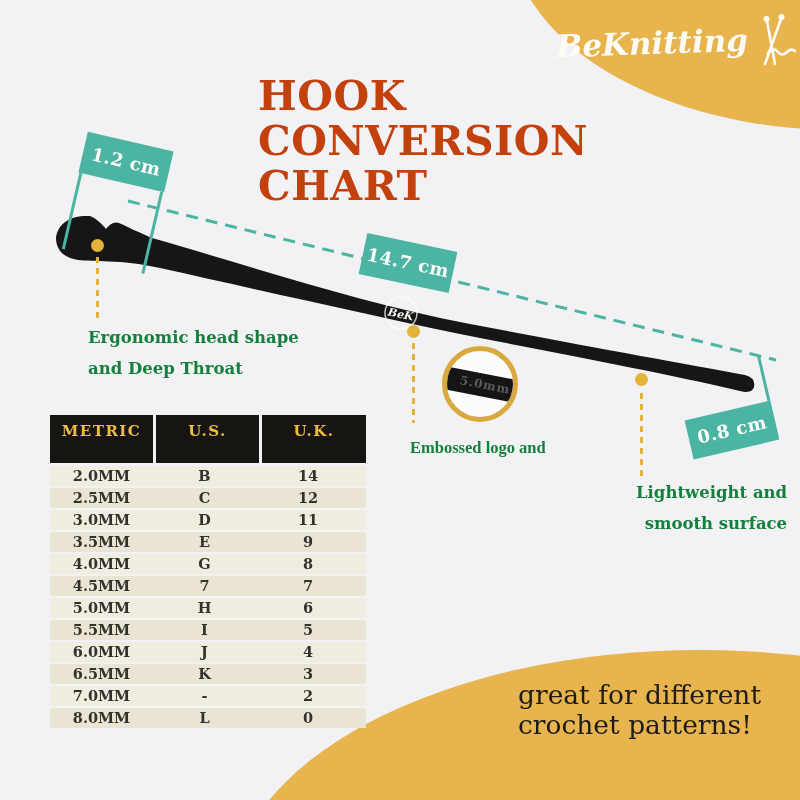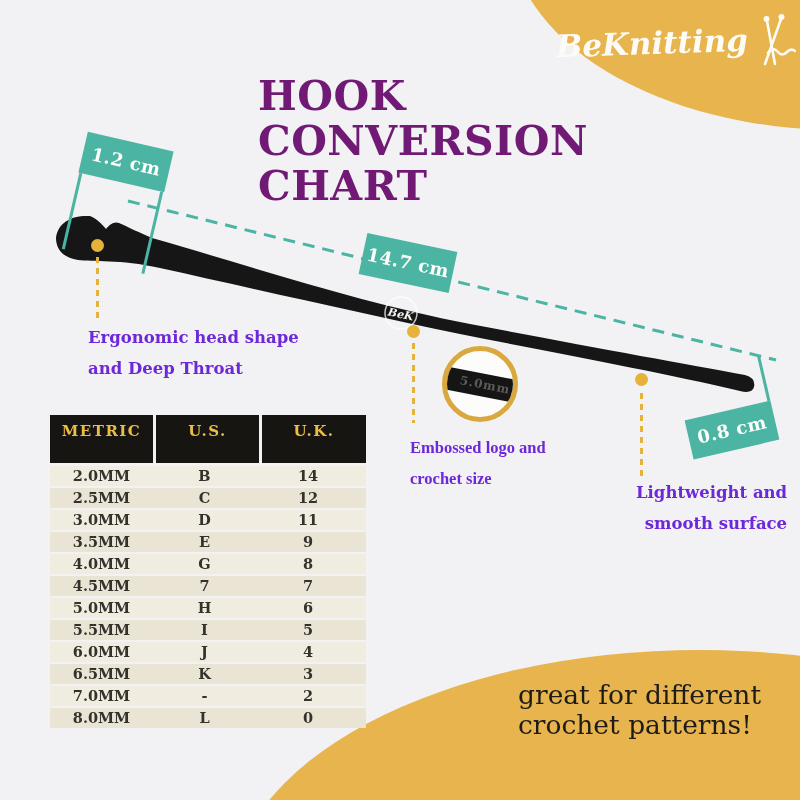--- a/index.html
+++ b/index.html
@@ -13,21 +13,21 @@
   .blob-top{left:510px;top:-270px;width:660px;height:400px;}
   .blob-bottom{left:230px;top:650px;width:940px;height:500px;}
   
   .logo{position:absolute;left:556px;top:16px;z-index:2;display:flex;align-items:center;gap:2px;}
   .logo-text{
     color:#FDFBF6;font-size:31px;font-style:italic;font-weight:700;
     letter-spacing:0px;transform:rotate(-2deg);
   }
   .needle-svg{display:block;margin-top:-4px;}
   
-  .title{position:absolute;left:258px;top:74px;z-index:2;color:#701a75;
+  .title{position:absolute;left:258px;top:74px;z-index:2;color:#c2410c;
     font-size:41px;line-height:45px;font-weight:800;letter-spacing:0.5px;}
   
   .hook-layer{position:absolute;left:0;top:0;z-index:2;}
   
   .tag{
     position:absolute;background:#4CB4A3;z-index:4;color:#FDFDFB;
     font-weight:700;font-size:18px;text-align:center;letter-spacing:0.5px;
   }
   .tag .leg{position:absolute;width:3px;background:#4CB4A3;}
   .tag-head{left:82px;top:141px;width:88px;height:42px;line-height:42px;transform:rotate(13deg);}
@@ -52,21 +52,21 @@
   .dot{position:absolute;width:13px;height:13px;border-radius:50%;background:#E5B33C;z-index:4;}
   .dot-1{left:91px;top:239px;}
   .dot-2{left:407px;top:325px;}
   .dot-3{left:635px;top:373px;}
   .drop{position:absolute;width:3px;z-index:3;
     background:repeating-linear-gradient(180deg,#E5B33C 0 6px,transparent 6px 11px);}
   .drop-1{left:96px;top:257px;height:66px;}
   .drop-2{left:412px;top:343px;height:80px;}
   .drop-3{left:640px;top:393px;height:84px;}
   
-  .callout{position:absolute;z-index:3;color:#6d28d9;font-size:16.5px;font-weight:700;line-height:31px;}
+  .callout{position:absolute;z-index:3;color:#15803d;font-size:16.5px;font-weight:700;line-height:31px;}
   .callout-head{left:88px;top:322px;}
   .callout-logo{left:410px;top:432px;font-family:Liberation Serif, serif;}
   .callout-surface{left:636px;top:477px;text-align:right;}
   
   .table{position:absolute;left:50px;top:415px;width:316px;z-index:2;}
   .thead{display:flex;gap:3px;margin-bottom:3px;}
   .hcell{
     background:#171511;color:#ECBC45;height:48px;line-height:32px;text-align:center;
     font-size:15px;font-weight:700;letter-spacing:1.5px;
   }
@@ -154,21 +154,20 @@
   <div class="drop drop-1"></div>
   <div class="drop drop-2"></div>
   <div class="drop drop-3"></div>
 
   <div class="callout callout-head">
     <div>Ergonomic head shape</div>
     <div>and Deep Throat</div>
   </div>
   <div class="callout callout-logo">
     <div>Embossed logo and</div>
-    <div>crochet size</div>
   </div>
   <div class="callout callout-surface">
     <div>Lightweight and</div>
     <div>smooth surface</div>
   </div>
 
   <div class="table">
     <div class="thead">
       <div class="hcell c0">METRIC</div>
       <div class="hcell c1">U.S.</div>

